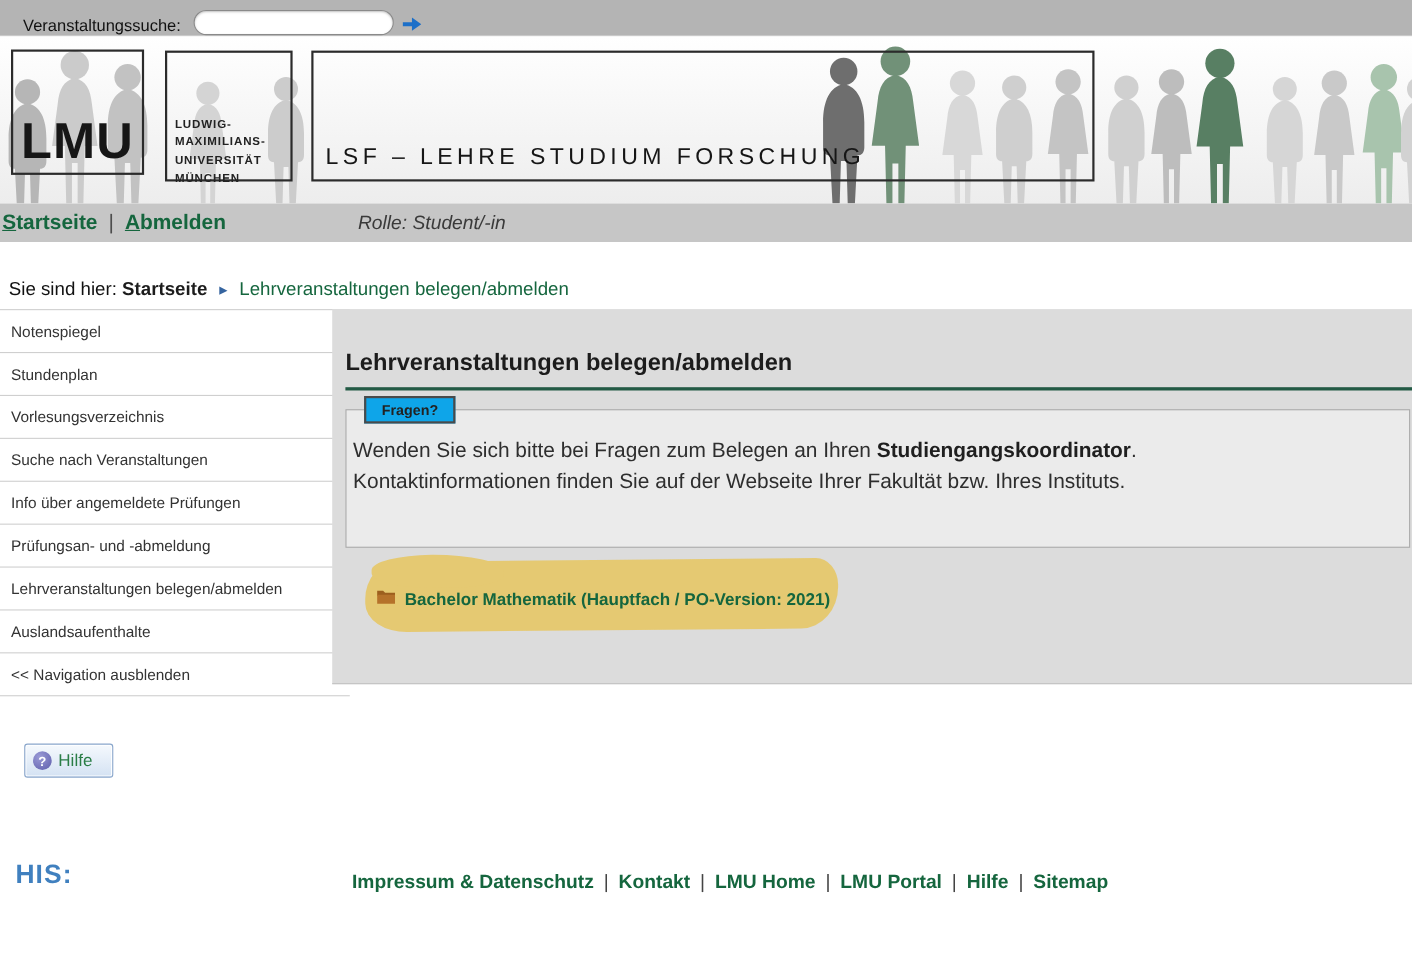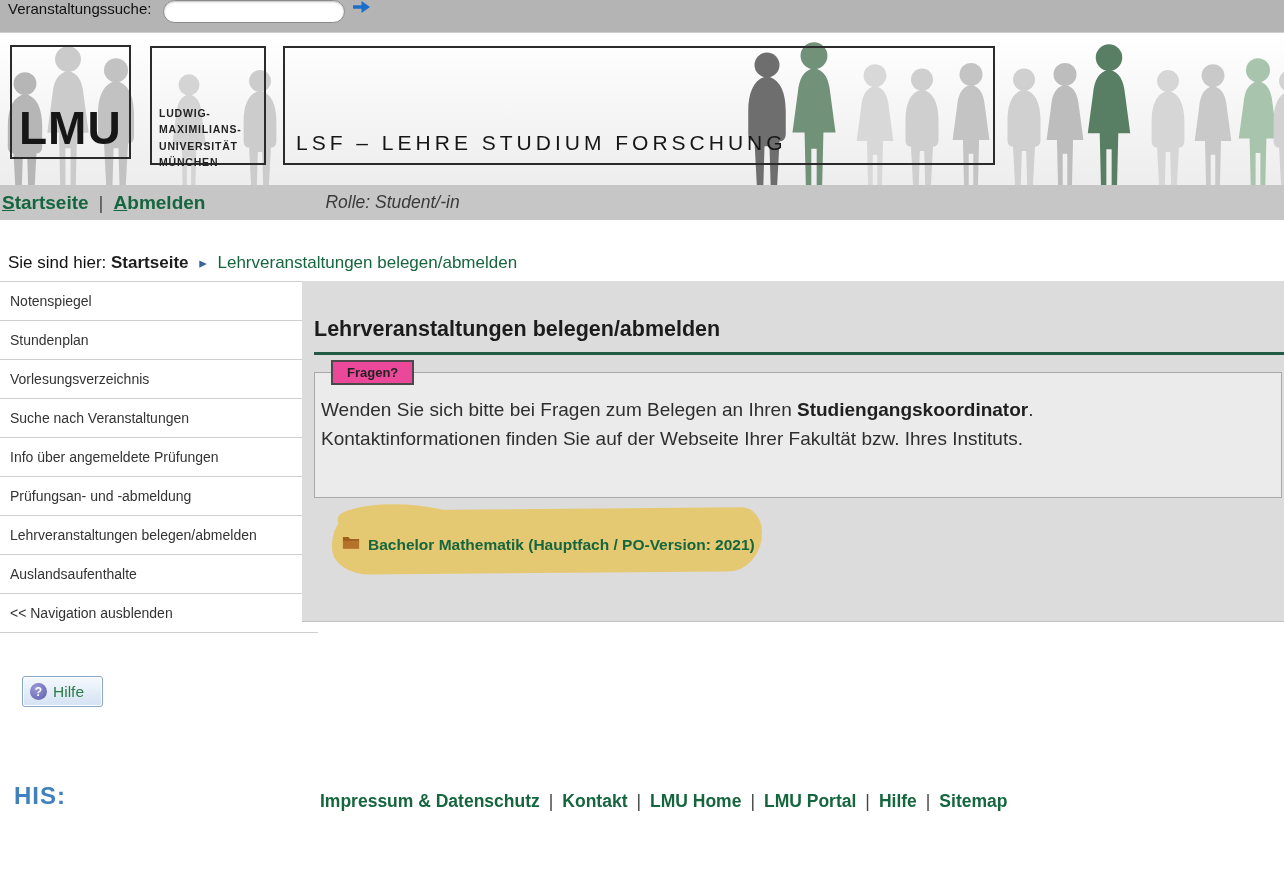--- a/index.html
+++ b/index.html
@@ -1,21 +1,21 @@
 <!DOCTYPE html>
 <html><head>
 <meta charset="utf-8">
 <style>
   html,body{margin:0;padding:0;background:#fff;}
   *{box-sizing:border-box;font-family:"Liberation Sans","DejaVu Sans",sans-serif;}
   #page{position:relative;width:1284px;height:880px;background:#fff;overflow:hidden;}
 
   
   .topbar{position:absolute;left:0;top:0;width:1284px;height:33px;background:#b4b4b4;
-          display:flex;align-items:flex-start;padding-left:8px;border-bottom:1px solid #cfcfcf;}
+          display:flex;align-items:flex-end;padding-left:21px;border-bottom:1px solid #cfcfcf;}
   .topbar-label{font-size:15px;color:#111;}
   .search-input{margin-left:12px;width:182px;height:23px;border:1px solid #8a8a8a;border-radius:12px;
                 background:#fff;outline:none;padding:0 10px;font-size:13px;box-shadow:inset 0 1px 2px rgba(0,0,0,.25);}
   .search-go{margin-left:8px;background:none;border:none;padding:0;cursor:pointer;display:flex;align-items:center;}
 
   
   .banner{position:absolute;left:0;top:33px;width:1284px;height:152px;
           background:linear-gradient(#ffffff, #ededed);overflow:hidden;}
   .banner svg.silhouettes{position:absolute;left:0;top:0;}
   .lmu-box{position:absolute;left:10px;top:12px;width:121px;height:114px;border:2px solid #2b2b2b;}
@@ -42,21 +42,21 @@
 
   
   .sidebar{position:absolute;left:0;top:281px;width:318px;background:#fff;border-top:1px solid #cfcfcf;}
   .side-item{height:39px;display:flex;align-items:center;padding-left:10px;border-bottom:1px solid #cfcfcf;
              font-size:14px;color:#333;cursor:pointer;}
   .main{position:absolute;left:302px;top:281px;width:982px;height:341px;background:#dcdcdc;
         border-bottom:1px solid #c2c2c2;overflow:hidden;}
   .main h1{margin:36px 0 10px 12px;font-size:21.5px;color:#1c1c1c;}
   .rule{height:3px;background:#235a45;margin:0 0 0 12px;}
   .fieldset{position:absolute;left:12px;right:2px;top:91px;height:126px;background:#ebebeb;border:1px solid #a8a8a8;}
-  .legend{position:absolute;left:16px;top:-13px;background:#ec4899;border:2px solid #4a4a4a;
+  .legend{position:absolute;left:16px;top:-13px;background:#0ea5e9;border:2px solid #4a4a4a;
           padding:3px 14px;font-size:13px;font-weight:bold;color:#222;}
   .fieldset p{margin:0;padding:22px 16px 0 6px;font-size:19px;color:#2e2e2e;line-height:1.55;}
   .fieldset b{color:#1f1f1f;}
 
   .highlight{position:absolute;left:30px;top:228px;width:430px;height:64px;background:#e8c455;opacity:.78;
              border-radius:30px 20px 34px 38px / 34px 24px 38px 26px;transform:rotate(-.5deg);}
   .highlight::after{content:"";position:absolute;left:6px;top:-6px;width:120px;height:30px;background:#e8c455;
              border-radius:50% 60% 40% 50%;}
   .course-row{position:absolute;left:40px;top:254px;display:flex;align-items:flex-end;cursor:pointer;}
   .course-link{margin-left:8px;font-size:15.5px;font-weight:bold;color:#15663e;text-decoration:none;}

